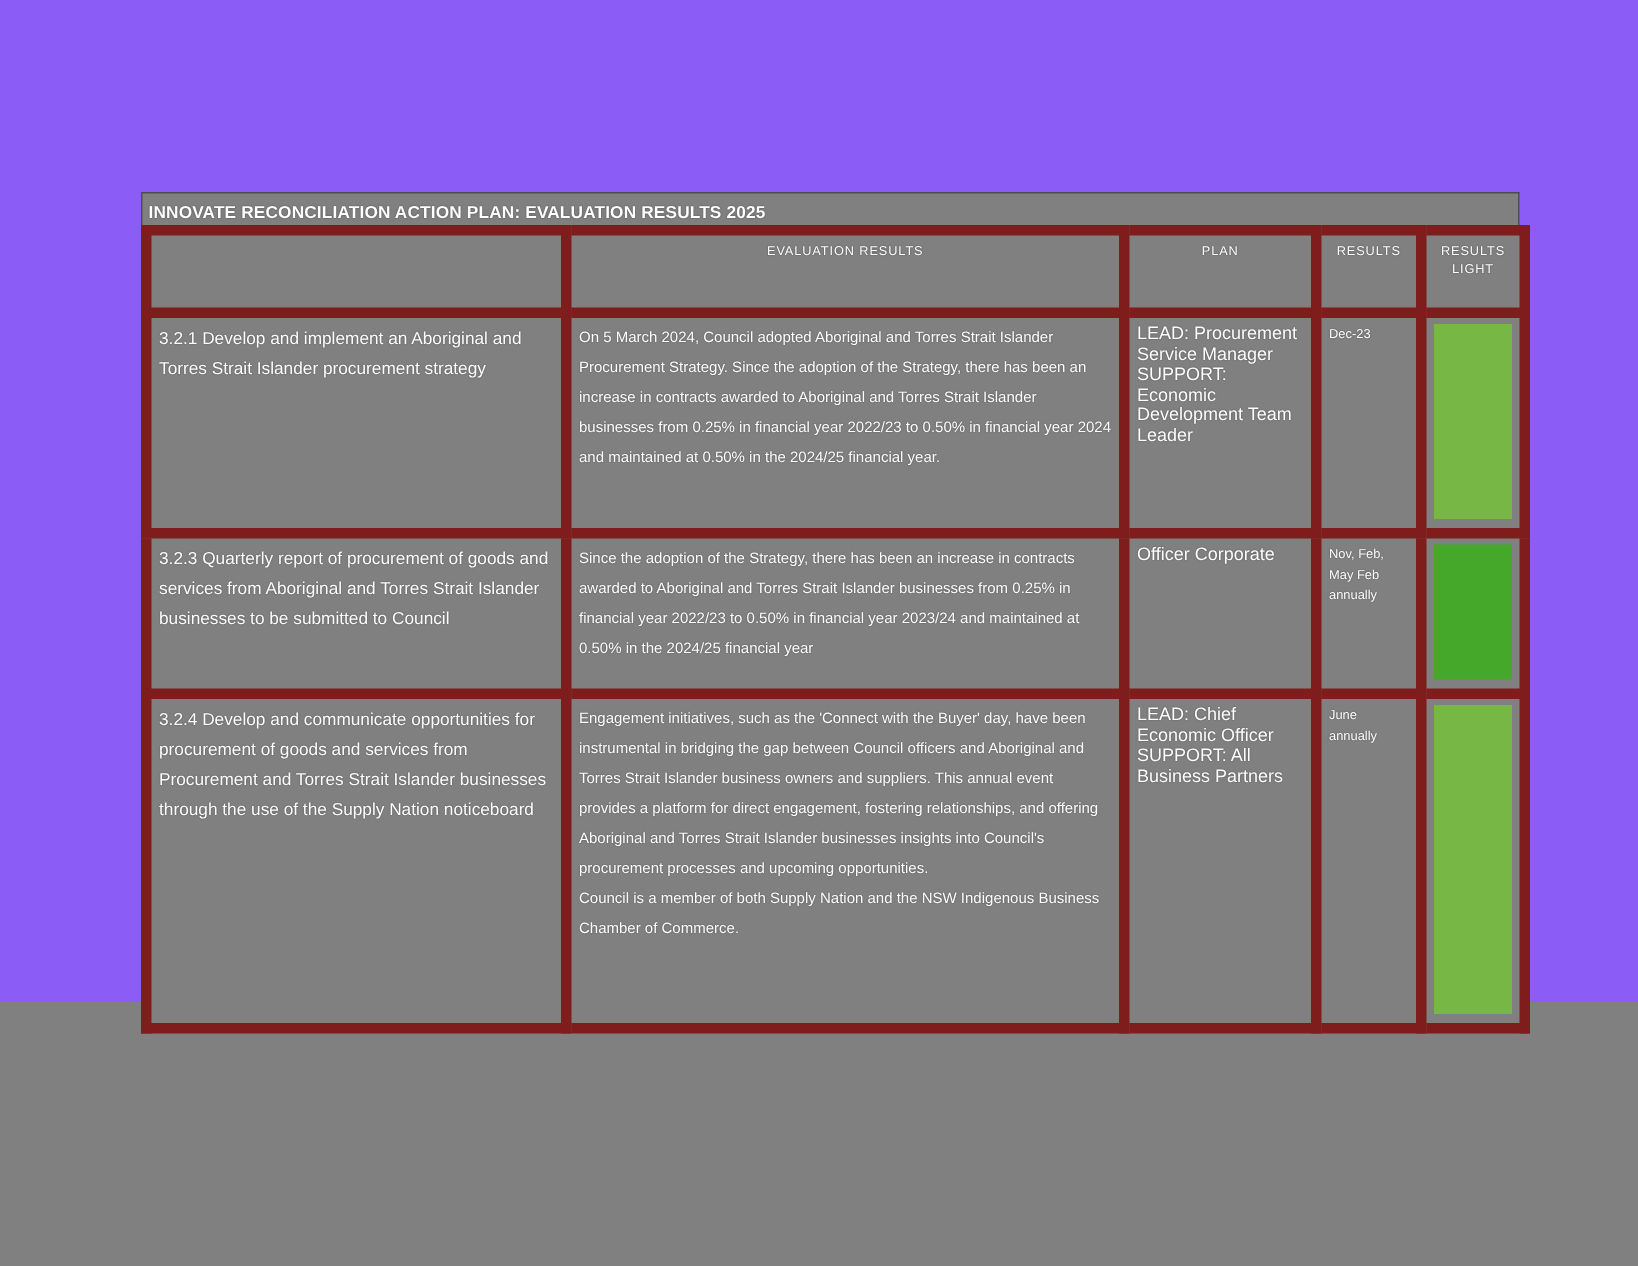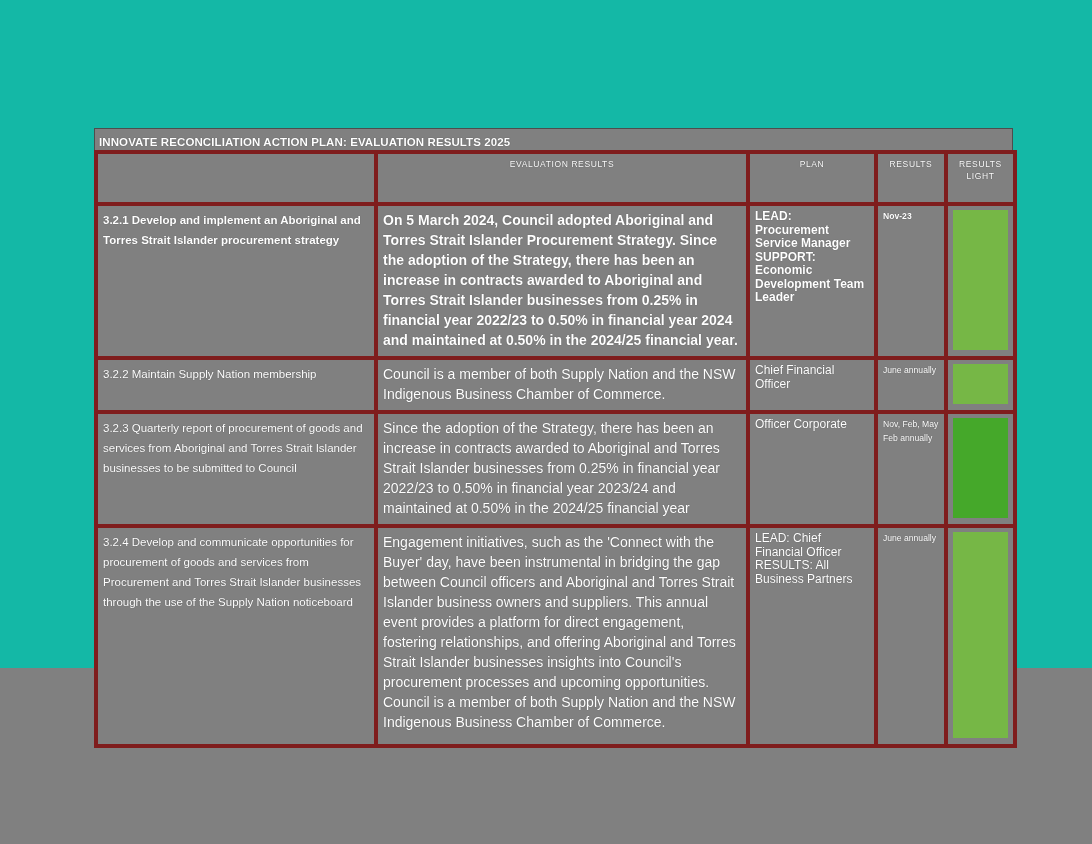--- a/index.html
+++ b/index.html
@@ -12,21 +12,21 @@
     height: 844px;
     font-family: "Liberation Sans", sans-serif;
     color: #ffffff;
     overflow: hidden;
   }
   .page {
     position: absolute;
     left: 0; top: 0;
     width: 1092px;
     height: 668px;
-    background: #14b8a6;
+    background: #8b5cf6;
   }
   .doc {
     position: absolute;
     left: 94px;
     top: 128px;
     width: 919px;
   }
   .doc-title-bar {
     border: 1px solid #4d4d4d;
     border-bottom: none;
@@ -43,21 +43,21 @@
     text-shadow: 0 0 1px rgba(0,0,0,0.55);
     white-space: nowrap;
   }
   table.rap {
     border-collapse: collapse;
     width: 919px;
     table-layout: fixed;
     background: #808080;
   }
   table.rap td, table.rap th {
-    border: 4px solid #7f1d1d;
+    border: 7px solid #7f1d1d;
     vertical-align: top;
     background: #808080;
     padding: 4px 5px 6px 5px;
   }
   col.c-action   { width: 280px; }
   col.c-eval     { width: 372px; }
   col.c-lead     { width: 128px; }
   col.c-timeline { width: 70px; }
   col.c-traffic  { width: 69px; }
 
@@ -77,21 +77,21 @@
   }
   .hdr-blank { display: block; height: 1px; }
 
   .cell-action {
     font-size: 11.5px;
     line-height: 20px;
     color: #ffffff;
     text-shadow: 0 0 1px rgba(0,0,0,0.45);
   }
   .cell-eval {
-    font-size: 14px;
+    font-size: 10px;
     line-height: 20px;
     color: #ffffff;
     text-shadow: 0 0 1px rgba(0,0,0,0.45);
   }
   .cell-eval p { margin: 0; }
   .cell-lead {
     font-size: 12px;
     line-height: 13.5px;
     color: #ffffff;
     text-shadow: 0 0 1px rgba(0,0,0,0.45);
@@ -104,21 +104,21 @@
   }
   .cell-traffic {
     padding: 0;
   }
   .light {
     display: block;
     width: 100%;
     height: 100%;
     min-height: 18px;
   }
-  .row-tall-1 td { height: 130px; font-weight: bold; }
+  .row-tall-1 td { height: 130px; }
   .row-tall-2 td { height: 32px; }
   .row-tall-3 td { height: 90px; }
   .row-tall-4 td { height: 206px; }
 
   .footer-page {
     position: absolute;
     left: 0;
     top: 723px;
     width: 1092px;
     text-align: center;
@@ -166,57 +166,46 @@
         </tr>
       </thead>
       <tbody>
 
         <tr class="row-tall-1">
           <td class="cell-action">3.2.1 Develop and implement an Aboriginal and Torres Strait Islander procurement strategy</td>
           <td class="cell-eval">
             <p>On 5 March 2024, Council adopted Aboriginal and Torres Strait Islander Procurement Strategy. Since the adoption of the Strategy, there has been an increase in contracts awarded to Aboriginal and Torres Strait Islander businesses from 0.25% in financial year 2022/23 to 0.50% in financial year 2024 and maintained at 0.50% in the 2024/25 financial year.</p>
           </td>
           <td class="cell-lead">LEAD: Procurement Service Manager SUPPORT: Economic Development Team Leader</td>
-          <td class="cell-timeline">Nov-23</td>
+          <td class="cell-timeline">Dec-23</td>
           <td class="cell-traffic">
             <span class="light" style="background: rgb(118, 183, 70);"></span>
           </td>
         </tr>
 
-        <tr class="row-tall-2">
-          <td class="cell-action">3.2.2 Maintain Supply Nation membership</td>
-          <td class="cell-eval">
-            <p>Council is a member of both Supply Nation and the NSW Indigenous Business Chamber of Commerce.</p>
-          </td>
-          <td class="cell-lead">Chief Financial Officer</td>
-          <td class="cell-timeline">June annually</td>
-          <td class="cell-traffic">
-            <span class="light" style="background: rgb(118, 183, 70);"></span>
-          </td>
-        </tr>
 
         <tr class="row-tall-3">
           <td class="cell-action">3.2.3 Quarterly report of procurement of goods and services from Aboriginal and Torres Strait Islander businesses to be submitted to Council</td>
           <td class="cell-eval">
             <p>Since the adoption of the Strategy, there has been an increase in contracts awarded to Aboriginal and Torres Strait Islander businesses from 0.25% in financial year 2022/23 to 0.50% in financial year 2023/24 and maintained at 0.50% in the 2024/25 financial year</p>
           </td>
           <td class="cell-lead">Officer Corporate</td>
           <td class="cell-timeline">Nov, Feb, May Feb annually</td>
           <td class="cell-traffic">
             <span class="light" style="background: rgb(69, 168, 42);"></span>
           </td>
         </tr>
 
         <tr class="row-tall-4">
           <td class="cell-action">3.2.4 Develop and communicate opportunities for procurement of goods and services from Procurement and Torres Strait Islander businesses through the use of the Supply Nation noticeboard</td>
           <td class="cell-eval">
             <p>Engagement initiatives, such as the 'Connect with the Buyer' day, have been instrumental in bridging the gap between Council officers and Aboriginal and Torres Strait Islander business owners and suppliers. This annual event provides a platform for direct engagement, fostering relationships, and offering Aboriginal and Torres Strait Islander businesses insights into Council's procurement processes and upcoming opportunities.</p>
             <p>Council is a member of both Supply Nation and the NSW Indigenous Business Chamber of Commerce.</p>
           </td>
-          <td class="cell-lead">LEAD: Chief Financial Officer RESULTS: All Business Partners</td>
+          <td class="cell-lead">LEAD: Chief Economic Officer SUPPORT: All Business Partners</td>
           <td class="cell-timeline">June annually</td>
           <td class="cell-traffic">
             <span class="light" style="background: rgb(118, 183, 70);"></span>
           </td>
         </tr>
 
       </tbody>
     </table>
   </div>
 

